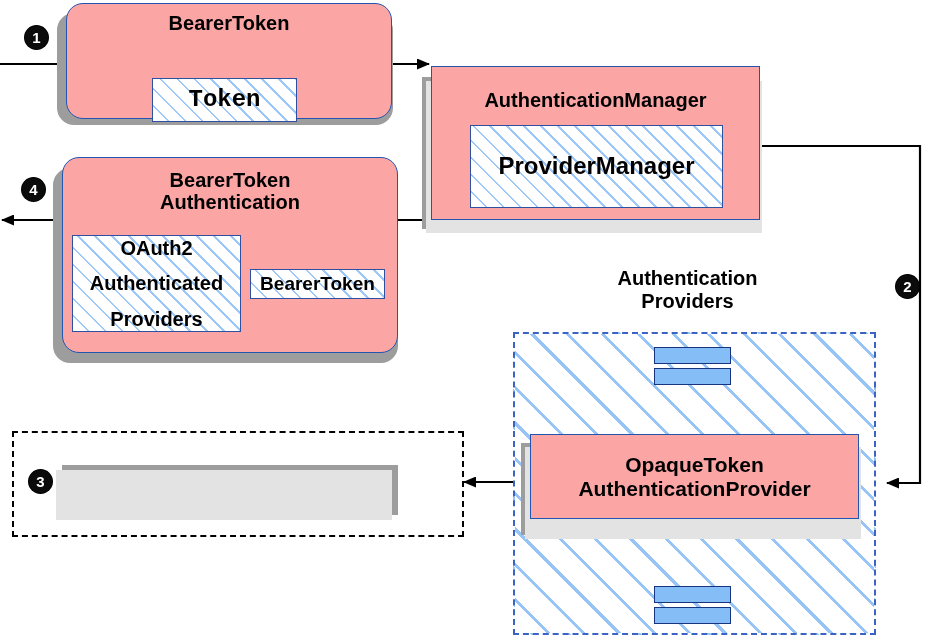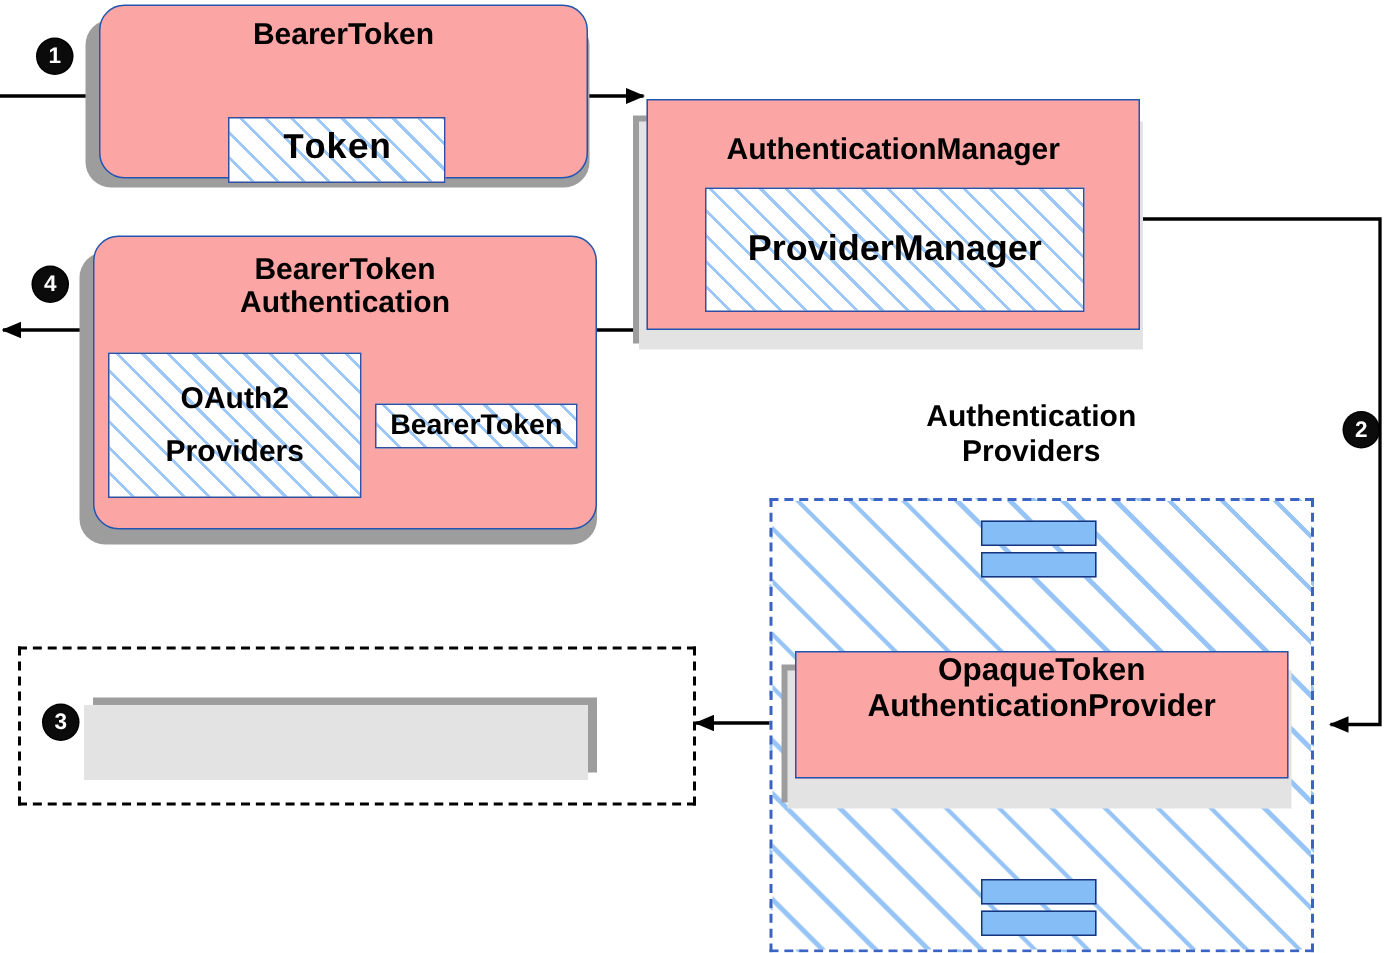--- a/index.html
+++ b/index.html
@@ -180,20 +180,21 @@
     <span>ProviderManager</span>
   </div>
 
   <div class="shadow rounded" style="left:53px; top:168px; width:345px; height:195px;"></div>
   <div class="node rounded" style="left:62px; top:157px; width:336px; height:196px; font-size:20px; padding-top:11px;">
     <span class="node-title">BearerToken</span>
     <span class="node-title">Authentication</span>
   </div>
   <div class="hatch-box" style="left:72px; top:235px; width:169px; height:97px; font-size:20px; flex-direction:column;gap:13px;">
     <span>OAuth2</span>
+    <span>Authenticated</span>
     <span>Providers</span>
   </div>
   <div class="hatch-box" style="left:250px; top:269px; width:135px; height:30px; font-size:19px;">
     <span>BearerToken</span>
   </div>
 
   <div class="plain-label" style="left:565px; top:267px; width:245px; font-size:20px;">
     <span>Authentication</span><br>
     <span>Providers</span>
   </div>
@@ -201,21 +202,21 @@
   <div class="dashed-blue" style="left:513px; top:332px; width:363px; height:303px;"></div>
 
   <div class="bar" style="left:654px; top:347px; width:77px; height:17px;"></div>
   <div class="bar" style="left:654px; top:368px; width:77px; height:17px;"></div>
 
   <div class="bar" style="left:654px; top:586px; width:77px; height:17px;"></div>
   <div class="bar" style="left:654px; top:607px; width:77px; height:17px;"></div>
 
   <div class="shadow" style="left:521px; top:443px; width:336px; height:92px;"></div>
   <div class="shadow soft" style="left:525px; top:447px; width:336px; height:92px;"></div>
-  <div class="node" style="left:530px; top:434px; width:329px; height:85px; font-size:21px; justify-content:flex-start;">
+  <div class="node" style="left:530px; top:434px; width:329px; height:85px; font-size:21px; justify-content:center;">
     <span class="node-title">OpaqueToken</span>
     <span class="node-title">AuthenticationProvider</span>
   </div>
 
   <div class="dashed-black" style="left:12px; top:431px; width:452px; height:106px;"></div>
   <div class="shadow" style="left:62px; top:465px; width:336px; height:50px;"></div>
   <div class="shadow soft" style="left:56px; top:470px; width:336px; height:50px;"></div>
 
 </div>
 

